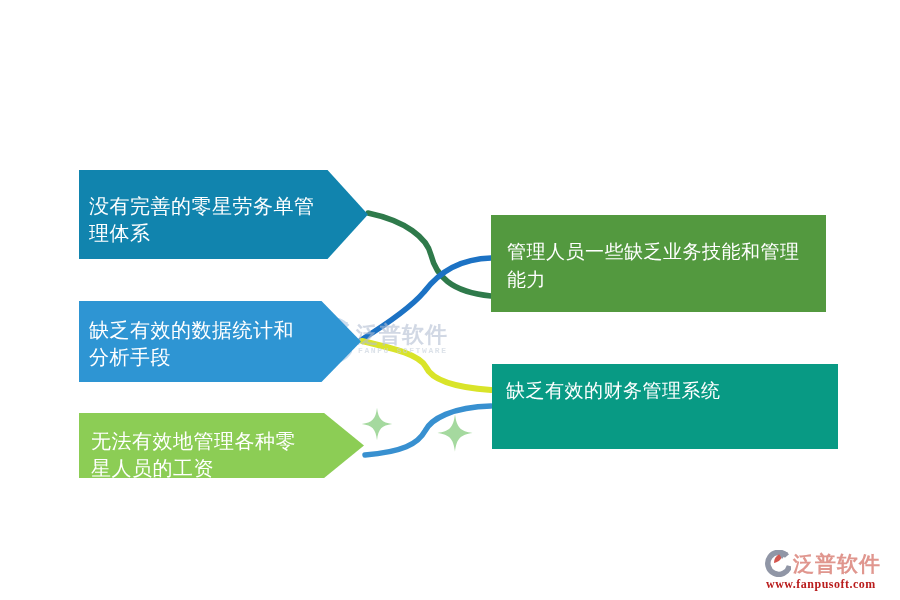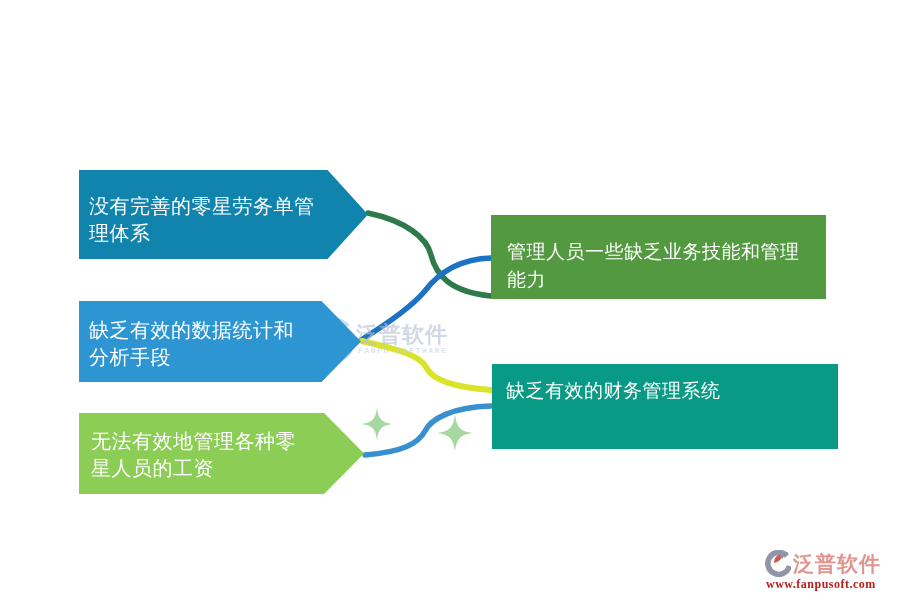--- a/index.html
+++ b/index.html
@@ -9,23 +9,23 @@
     font-family:"Liberation Serif","DejaVu Serif",serif;
   }
   .layer{position:absolute;left:0;top:0;width:900px;height:600px;}
   .node{
     position:absolute;box-sizing:border-box;color:#ffffff;
     font-size:20px;line-height:27px;letter-spacing:0.5px;
   }
   .arrow-node{clip-path:polygon(0 0, 86% 0, 100% 50%, 86% 100%, 0 100%);}
   .node-1{left:79px;top:170px;width:289px;height:89px;padding:23px 50px 0 10px;}
   .node-2{left:79px;top:301px;width:282px;height:81px;padding:16px 52px 0 10px;}
-  .node-3{left:79px;top:413px;width:285px;height:81px;padding:15px 52px 0 12px;}
+  .node-3{left:79px;top:413px;width:285px;height:65px;padding:15px 52px 0 12px;}
   .rect-node{font-size:19px;line-height:28px;}
-  .node-4{left:491px;top:215px;width:335px;height:84px;padding:23px 20px 0 16px;}
+  .node-4{left:491px;top:215px;width:335px;height:97px;padding:23px 20px 0 16px;}
   .node-5{left:492px;top:364px;width:346px;height:85px;padding:13px 16px 0 14px;}
   .watermark{
     position:absolute;left:308px;top:316px;width:180px;height:48px;
     opacity:0.6;pointer-events:none;
   }
   .wm-glyph{position:absolute;left:0;top:2px;}
   .wm-text{
     position:absolute;left:48px;top:4px;font-size:22px;font-weight:bold;
     color:#b4bfd3;letter-spacing:1px;white-space:nowrap;
   }

